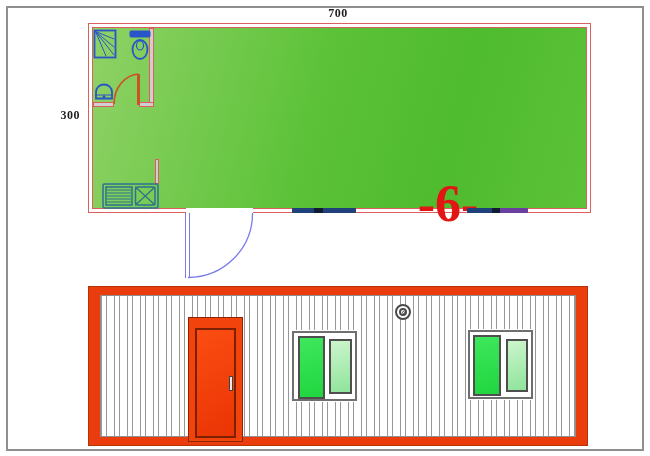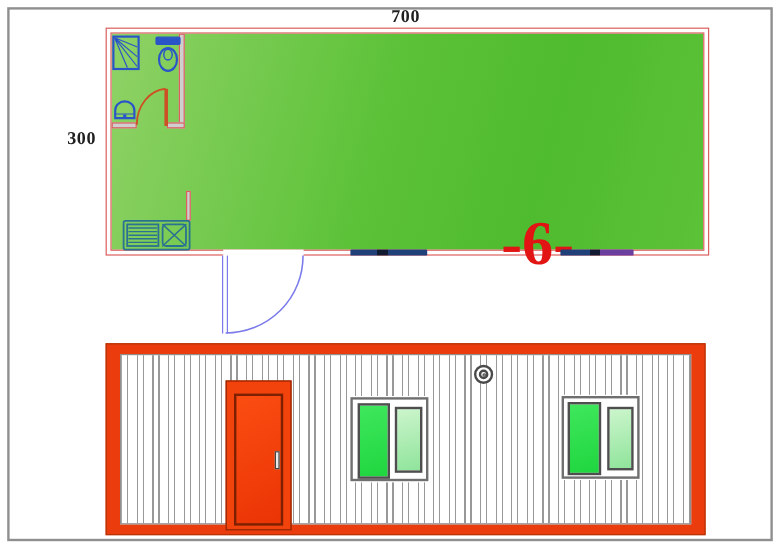--- a/index.html
+++ b/index.html
@@ -2,21 +2,21 @@
 <html style="--page-frame: #8f8f8f; --text-dark: #1f1f1f; --plan-red: #dd5e5e; --wall-fill: #cfcfcf; --floor-a: #8fd266; --floor-b: #5cc238; --floor-c: #4fbb2e; --fixture-blue: #2a55c8; --kitchen-teal: #2b7292; --bath-door: #cc5226; --entry-door: #7b7bea; --window-navy: #20407a; --window-tick: #101a30; --window-purple: #6b3fa0; --label-red: #e21414; --elev-frame: #ea3c0c; --elev-frame-edge: #b53307; --elev-door: #f2430c; --elev-door-dark: #8d2403; --door-panel-a: #fb4d12; --door-panel-b: #ea3404; --panel-border: #7c2001; --corrugation: #989898; --win-frame: #6f6f6f; --pane-border: #4e4e4e; --pane-bright-a: #3fe75c; --pane-bright-b: #1fd63f; --pane-light-a: #ccf5cc; --pane-light-b: #8fe49b; --vent-gray: #4a4a4a;"><head>
 <meta charset="utf-8">
 <style>
   html,body{margin:0;padding:0;background:#fff;}
   .page{position:relative;width:650px;height:456px;background:#fff;overflow:hidden;
         font-family:"Liberation Serif","DejaVu Serif",serif;}
   .outer-frame{position:absolute;left:6px;top:6px;right:6px;bottom:5px;
         border:2px solid var(--page-frame);}
   .abs{position:absolute;box-sizing:border-box;}
   
-  .dim{color:var(--text-dark);font-size:15px;font-weight:700;letter-spacing:.5px;}
+  .dim{color:var(--text-dark);font-size:12px;font-weight:700;letter-spacing:.5px;}
   .dim-w{left:88px;top:6px;width:500px;text-align:center;}
   .dim-h{left:26px;top:108px;width:54px;text-align:right;}
   
   .plan{left:88px;top:23px;width:503px;height:190px;border:1px solid var(--plan-red);
         background:#fff;padding:3px;}
   .plan-floor{position:relative;width:100%;height:100%;box-sizing:border-box;
         border:1px solid var(--plan-red);
         background:linear-gradient(105deg,var(--floor-a) 0%,var(--floor-b) 45%,var(--floor-c) 72%,var(--floor-b) 100%);}
   .wall{position:absolute;box-sizing:border-box;background:var(--wall-fill);
         border:1px solid var(--plan-red);}

